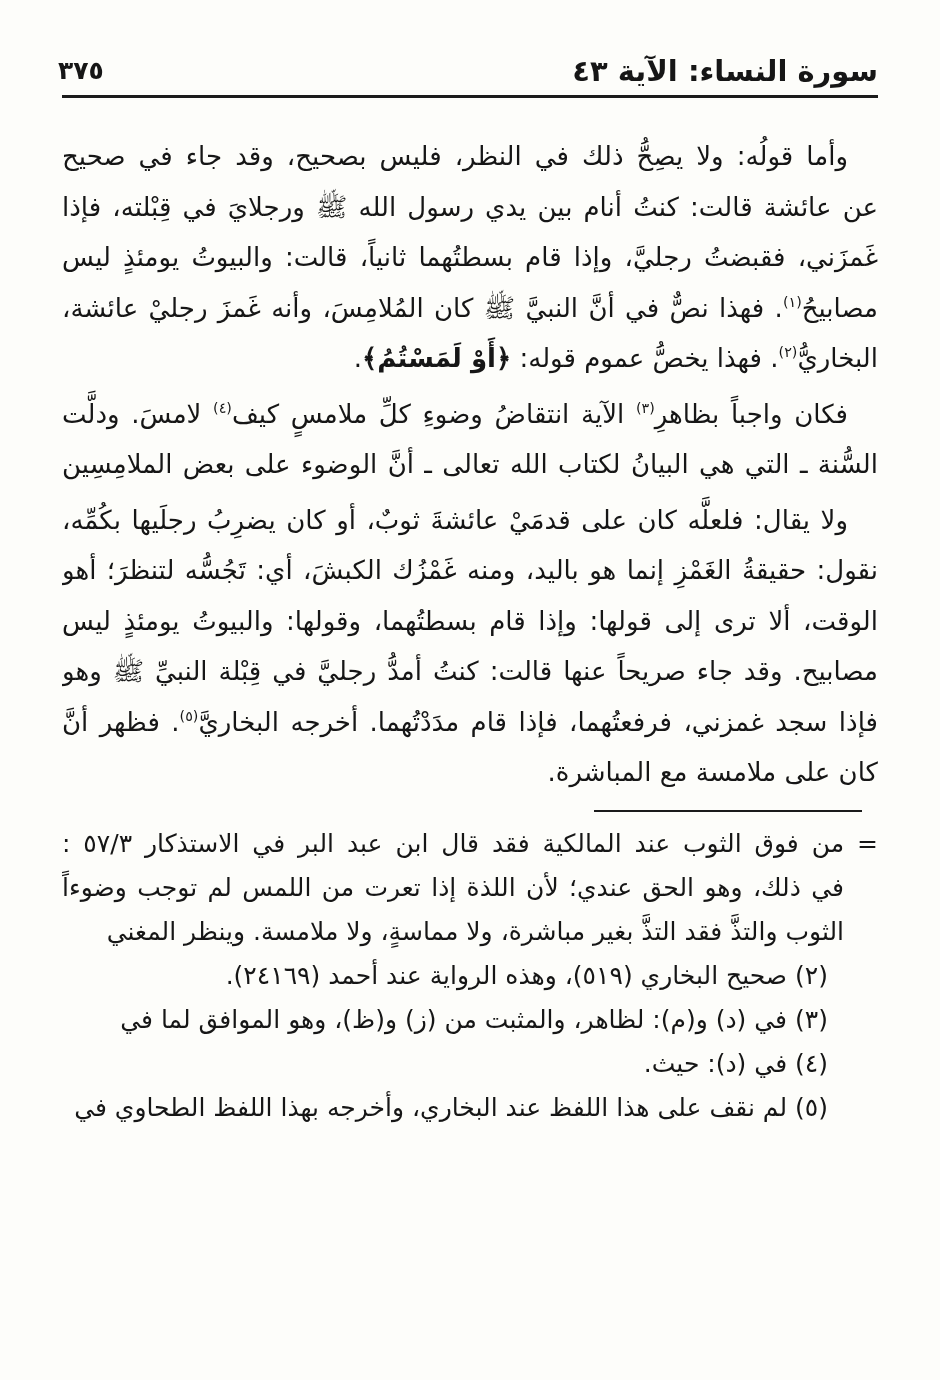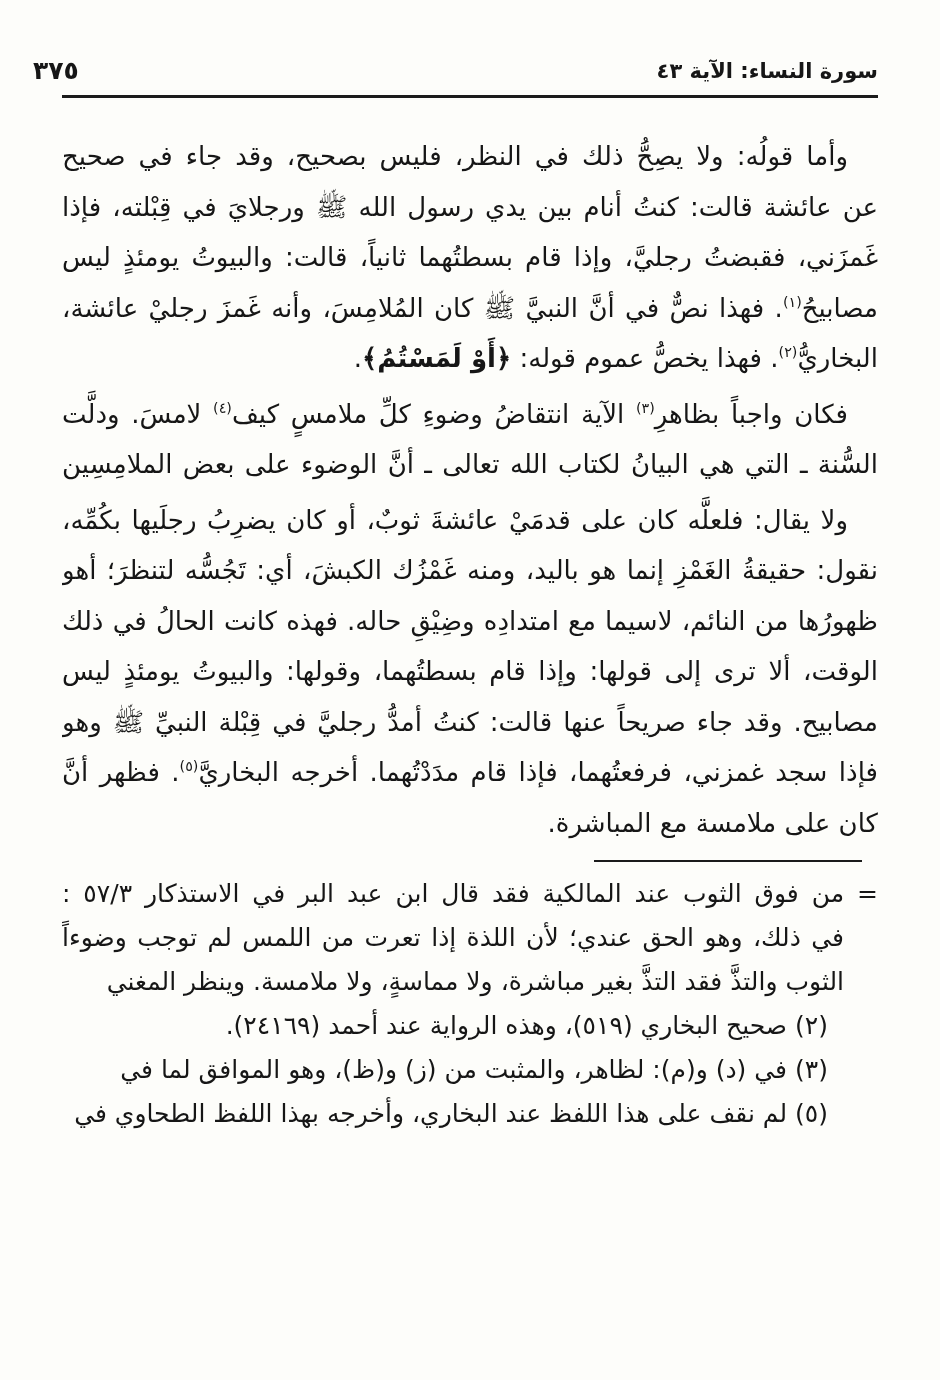--- a/index.html
+++ b/index.html
@@ -1,21 +1,21 @@
 <!DOCTYPE html>
 <html lang="ar"><head>
 <meta charset="utf-8">
 <style>
   html,body{margin:0;padding:0;background:#e8e8e4;}
   .page{position:relative;width:940px;height:1380px;background:#fdfdfa;color:#161616;
         overflow:hidden;font-family:"DejaVu Sans",sans-serif;margin:0 auto;}
   .header{display:flex;justify-content:space-between;align-items:flex-end;
-          padding:56px 62px 0 33px;gap:48px;}
+          padding:56px 62px 0 58px;gap:48px;}
   .page-num{font-weight:bold;font-size:25px;line-height:30px;direction:rtl;}
-  .head-title{font-weight:bold;font-size:21px;line-height:30px;direction:rtl;}
+  .head-title{font-weight:bold;font-size:29px;line-height:30px;direction:rtl;}
   .rule{margin:9px 62px 0 62px;border-top:3px solid #1b1b1b;}
   .body{margin:33px 62px 0 62px;direction:rtl;font-size:26px;font-weight:500;}
   .paragraph{margin:0 0 5px 0;}
   .paragraph:last-child{margin-bottom:0;}
   .line{height:50.5px;line-height:50.5px;text-align:justify;text-align-last:justify;
         overflow:hidden;}
   .line.l-first{padding-right:30px;}
   .line.l-last{text-align:right;text-align-last:right;}
   sup.fn-ref{font-size:0.55em;line-height:0;vertical-align:super;}
   .quran{font-weight:bold;}
@@ -46,31 +46,31 @@
         <div class="line">مصابيحُ<sup class="fn-ref">(١)</sup>. فهذا نصٌّ في أنَّ النبيَّ ﷺ كان المُلامِسَ، وأنه غَمزَ رجليْ عائشة، كما في</div>
         <div class="line l-last">البخاريُّ<sup class="fn-ref">(٢)</sup>. فهذا يخصُّ عموم قوله: <span class="quran">﴿أَوْ لَمَسْتُمُ﴾</span>.</div>
       </div>
       <div class="paragraph">
         <div class="line l-first">فكان واجباً بظاهرِ<sup class="fn-ref">(٣)</sup> الآية انتقاضُ وضوءِ كلِّ ملامسٍ كيف<sup class="fn-ref">(٤)</sup> لامسَ. ودلَّت</div>
         <div class="line">السُّنة ـ التي هي البيانُ لكتاب الله تعالى ـ أنَّ الوضوء على بعض الملامِسِين دون</div>
       </div>
       <div class="paragraph">
         <div class="line l-first">ولا يقال: فلعلَّه كان على قدمَيْ عائشةَ ثوبٌ، أو كان يضرِبُ رجلَيها بكُمِّه، فإنا</div>
         <div class="line">نقول: حقيقةُ الغَمْزِ إنما هو باليد، ومنه غَمْزُك الكبشَ، أي: تَجُسُّه لتنظرَ؛ أهو سمينٌ</div>
-        <div class="line">ظهورُها من النائم، لاسيما مع امتدادِه وضِيْقِ حاله. فهذه كانت الحالُ في ذلك</div>
         <div class="line">الوقت، ألا ترى إلى قولها: وإذا قام بسطتُهما، وقولها: والبيوتُ يومئذٍ ليس فيها</div>
         <div class="line">مصابيح. وقد جاء صريحاً عنها قالت: كنتُ أمدُّ رجليَّ في قِبْلة النبيِّ ﷺ وهو يُصلِّي،</div>
         <div class="line">فإذا سجد غمزني، فرفعتُهما، فإذا قام مدَدْتُهما. أخرجه البخاريَّ<sup class="fn-ref">(٥)</sup>. فظهر أنَّ الغمزَ</div>
         <div class="line l-last">كان على ملامسة مع المباشرة.</div>
       </div>
     </div>
   <div class="fn-sep"></div>
   <div class="footnotes">
       <div class="fn-cont">
         <div class="fn-line hang">= من فوق الثوب عند المالكية فقد قال ابن عبد البر في الاستذكار ٥٧/٣ : جمهور العلماء يخالفونهم</div>
         <div class="fn-line">في ذلك، وهو الحق عندي؛ لأن اللذة إذا تعرت من اللمس لم توجب وضوءاً بإجماع، ومن لمس</div>
         <div class="fn-line l-last">الثوب والتذَّ فقد التذَّ بغير مباشرة، ولا مماسةٍ، ولا ملامسة. وينظر المغني ٢٦١/١ .</div>
       </div>
       <div class="fn-item"><span class="fn-num">(٢)</span> صحيح البخاري (٥١٩)، وهذه الرواية عند أحمد (٢٤١٦٩).</div>
       <div class="fn-item"><span class="fn-num">(٣)</span> في (د) و(م): لظاهر، والمثبت من (ز) و(ظ)، وهو الموافق لما في التمهيد ١٧١/٢١ ، والكلام منه.</div>
+      <div class="fn-item"><span class="fn-num">(٤)</span> في (د): حيث.</div>
       <div class="fn-item"><span class="fn-num">(٥)</span> لم نقف على هذا اللفظ عند البخاري، وأخرجه بهذا اللفظ الطحاوي في شرح معاني الآثار ٤٦٢/١ .</div>
     </div>
 </div>
 
 </body></html>

